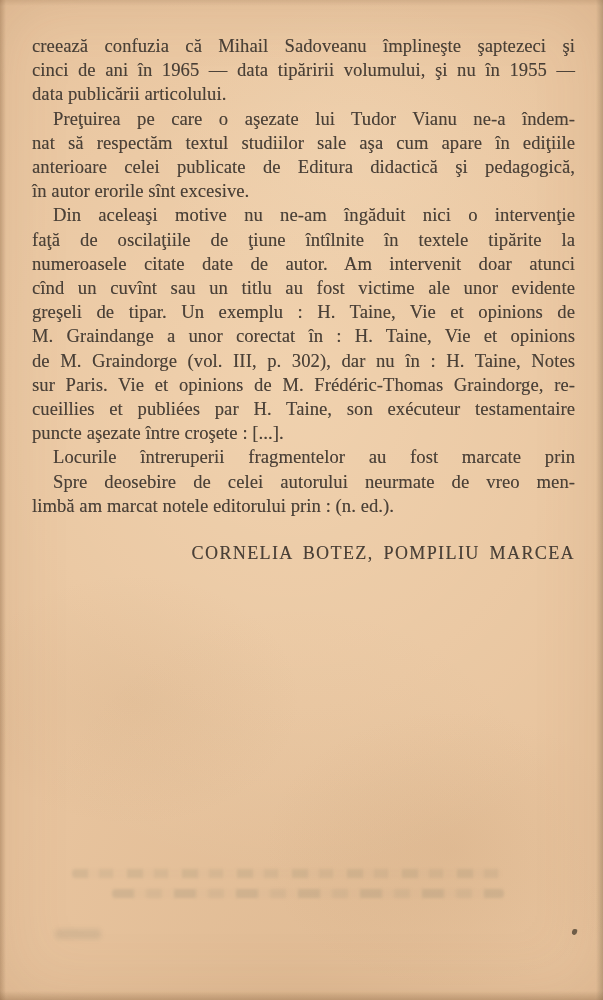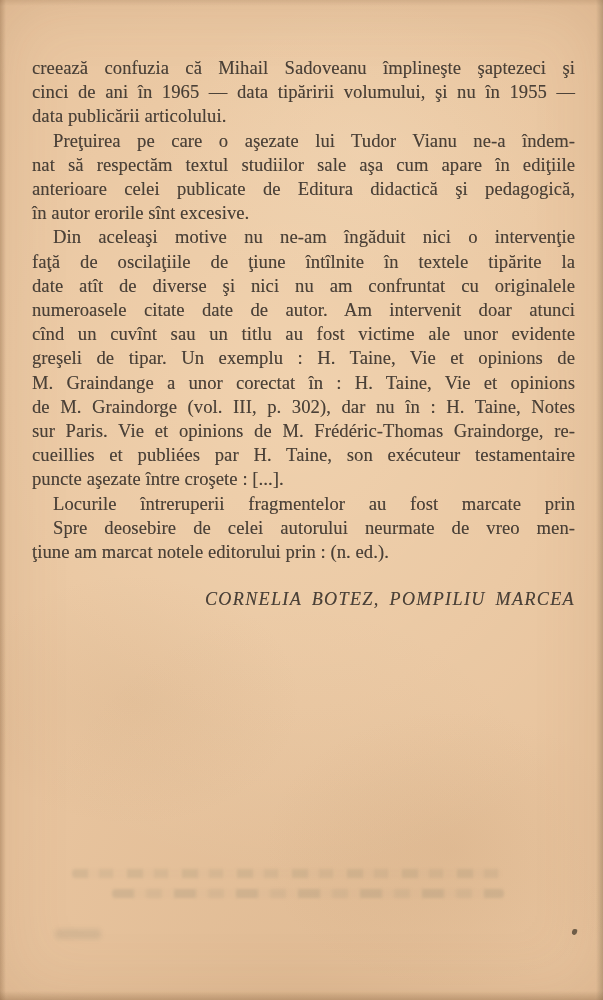--- a/index.html
+++ b/index.html
@@ -33,39 +33,38 @@
       linear-gradient(0deg,   rgba(115,80,45,0.30) 0px, rgba(115,80,45,0.0) 9px),
       radial-gradient(ellipse 40% 18% at 22% 70%, rgba(170,125,80,0.10), rgba(170,125,80,0) 70%),
       radial-gradient(ellipse 45% 20% at 75% 85%, rgba(170,125,80,0.10), rgba(170,125,80,0) 70%),
       radial-gradient(ellipse 50% 22% at 60% 15%, rgba(255,240,215,0.14), rgba(255,240,215,0) 70%);
     box-shadow: inset 0 0 70px rgba(140,95,55,0.16);
   }
   .text-block {
     position: absolute;
     left: 32px;
     right: 28px;
-    top: 56px;
+    top: 34px;
     color: var(--ink);
     font-size: 18.5px;
     line-height: 24.2px;
     letter-spacing: 0.1px;
     text-shadow: 0.2px 0.2px 0.3px rgba(74,64,55,0.45);
   }
   .line {
     text-align: justify;
     text-align-last: justify;
     white-space: normal;
   }
   .line.left-last { text-align-last: left; }
   .line.indent { text-indent: 21px; }
   .it { }
   .signature {
     margin-top: 23px;
     text-align: right;
-    font-style: italic;
     font-size: 18px;
     letter-spacing: 1.4px;
     word-spacing: 4px;
     color: var(--ink);
   }
   
   .ghost {
     position: absolute; pointer-events: none;
     filter: blur(1.8px);
     border-radius: 4px;
@@ -109,36 +108,35 @@
       </div>
       <div class="para">
         <div class="line indent"><span>Preţuirea pe care o aşezate lui Tudor Vianu ne-a îndem-</span></div>
         <div class="line"><span>nat să respectăm textul studiilor sale aşa cum apare în ediţiile</span></div>
         <div class="line"><span>anterioare celei publicate de Editura didactică şi pedagogică,</span></div>
         <div class="line left-last"><span>în autor erorile sînt excesive.</span></div>
       </div>
       <div class="para">
         <div class="line indent"><span>Din aceleaşi motive nu ne-am îngăduit nici o intervenţie</span></div>
         <div class="line"><span>faţă de oscilaţiile de ţiune întîlnite în textele tipărite la</span></div>
-        <div class="line"><span>date atît de diverse şi nici nu am confruntat cu originalele</span></div>
         <div class="line"><span>numeroasele citate date de autor. Am intervenit doar atunci</span></div>
         <div class="line"><span>cînd un cuvînt sau un titlu au fost victime ale unor evidente</span></div>
         <div class="line"><span>greşeli de tipar. Un exemplu : H. Taine, </span><span class="it">Vie et opinions de</span></div>
         <div class="line"><span class="it">M. Graindange</span><span> a unor corectat în : H. Taine, </span><span class="it">Vie et opinions</span></div>
         <div class="line"><span class="it">de M. Graindorge</span><span> (vol. III, p. 302), dar nu în : H. Taine, </span><span class="it">Notes</span></div>
         <div class="line"><span class="it">sur Paris. Vie et opinions de M. Frédéric-Thomas Graindorge, re-</span></div>
         <div class="line"><span class="it">cueillies et publiées par H. Taine, son exécuteur testamentaire</span></div>
       </div>
       <div class="para">
         <div class="line left-last"><span>puncte aşezate între croşete : [...].</span></div>
         <div class="line indent"><span>Locurile întreruperii fragmentelor au fost marcate prin</span></div>
       </div>
       <div class="para">
         <div class="line indent"><span>Spre deosebire de celei autorului neurmate de vreo men-</span></div>
-        <div class="line left-last"><span>ţiune am marcat notele editorului prin : (n. ed.).</span></div>
+        <div class="line left-last"><span>limbă am marcat notele editorului prin : (n. ed.).</span></div>
       </div>
       <div class="signature">CORNELIA BOTEZ, POMPILIU MARCEA</div>
   </div>
 
   <div class="ghost ghost-line-1"></div>
   <div class="ghost ghost-line-2"></div>
   <div class="ghost ghost-smudge"></div>
   <div class="speck"></div>
 </div>
 

